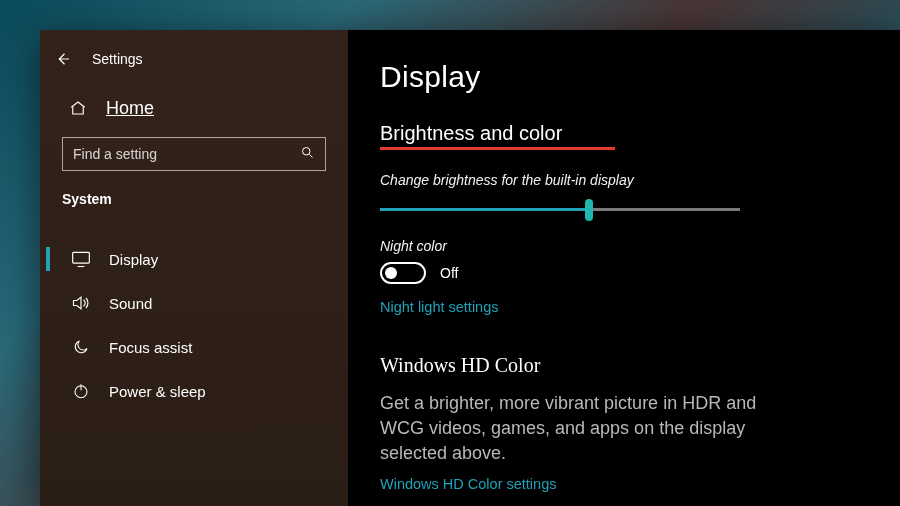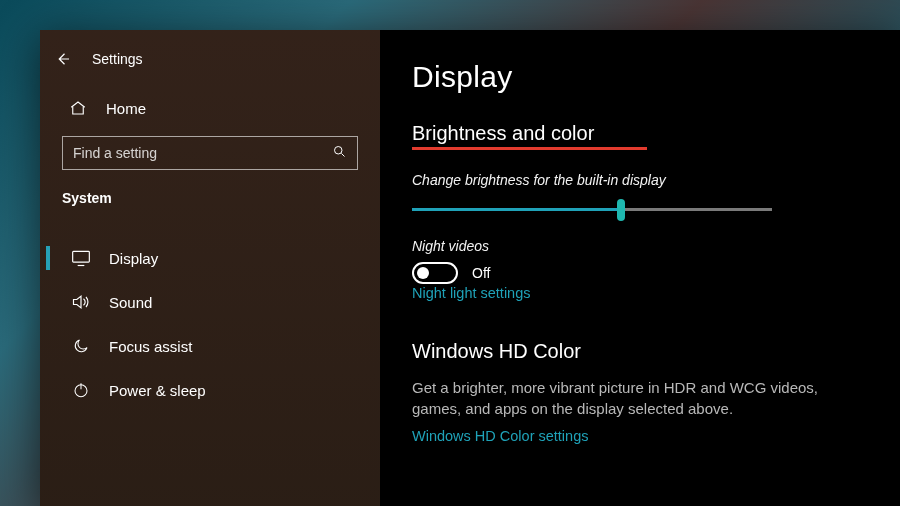--- a/index.html
+++ b/index.html
@@ -11,39 +11,39 @@
     position: absolute;
     left: 40px;
     top: 30px;
     width: 860px;
     height: 476px;
     background: #000;
     display: flex;
     box-shadow: 0 8px 40px rgba(0,0,0,0.6);
   }
   .sidebar {
-    width: 340px;
+    width: 308px;
     height: 100%;
     background: linear-gradient(to bottom, rgba(60,40,30,0.85), rgba(50,35,25,0.85));
     color: #fff;
     padding-top: 8px;
   }
   .header-row {
     display: flex;
     align-items: center;
     padding: 12px 14px 18px 14px;
     gap: 20px;
   }
   .back-arrow svg { display:block; }
   .home-row {
     display: flex;
-    align-items: center;
     padding: 12px 16px 14px 28px;
     gap: 18px;
-    font-size: 15px;
+    font-size: 18px;
+    text-decoration: underline;
   }
   .search-box {
     margin: 4px 22px 14px 22px;
     border: 1px solid rgba(255,255,255,0.6);
     height: 34px;
     display: flex;
     align-items: center;
     padding: 2px 10px;
     color: rgba(255,255,255,0.85);
     font-size: 14px;
@@ -124,37 +124,37 @@
   .slider-track-filled {
     position: absolute; left: 0; top: 12px; height: 3px; background: #1fa2b8;
   }
   .slider-track-empty {
     position: absolute; top: 12px; height: 3px; background: #7a7a7a;
   }
   .slider-thumb {
     position: absolute; top: 3px; width: 8px; height: 22px; background: #1fb8b0; border-radius: 4px;
   }
   .toggle-row {
-    display: flex; align-items: center; gap: 14px; 
+    display: flex; align-items: center; gap: 14px; margin-bottom: 14px;
   }
   .toggle {
     width: 46px; height: 22px; border: 2px solid #fff; border-radius: 11px; position: relative;
   }
   .toggle-knob {
     width: 12px; height: 12px; background: #fff; border-radius: 50%; position: absolute; left: 3px; top: 3px;
   }
   .toggle-label { font-size: 14px; }
   .link {
     color: #1fa2b8; font-size: 14.5px; display:inline-block;
   }
   .hd-heading {
-    font-size: 20px; font-weight: 400; margin-top: 38px; margin-bottom: 14px;
+    font-size: 20px; font-weight: 400; margin-top: 38px; margin-bottom: 14px; font-family: Liberation Serif, serif;
   }
   .hd-desc {
-    font-size: 15px; color: #b8b8b8; line-height: 1.4; max-width: 420px; margin-bottom: 8px;
+    font-size: 18px; color: #b8b8b8; line-height: 1.4; max-width: 420px; margin-bottom: 8px;
   }
 </style>
 </head>
 <body>
 
 <div class="window">
 
   <aside class="sidebar">
     <div class="header-row">
       <span class="back-arrow">
@@ -232,21 +232,21 @@
     <h2 class="section-heading">Brightness and color</h2>
     <span class="underline"></span>
 
     <div class="field-label">Change brightness for the built-in display</div>
     <div class="slider">
       <div class="slider-track-filled" style="width:58%;"></div>
       <div class="slider-track-empty" style="left:58%;right:0;"></div>
       <div class="slider-thumb" style="left:calc(58% - 4px);"></div>
     </div>
 
-    <div class="field-label">Night videos</div>
+    <div class="field-label">Night color</div>
     <div class="toggle-row">
       <div class="toggle">
         <div class="toggle-knob"></div>
       </div>
       <span class="toggle-label">Off</span>
     </div>
 
     <a class="link">Night light settings</a>
 
     <h2 class="hd-heading">Windows HD Color</h2>

